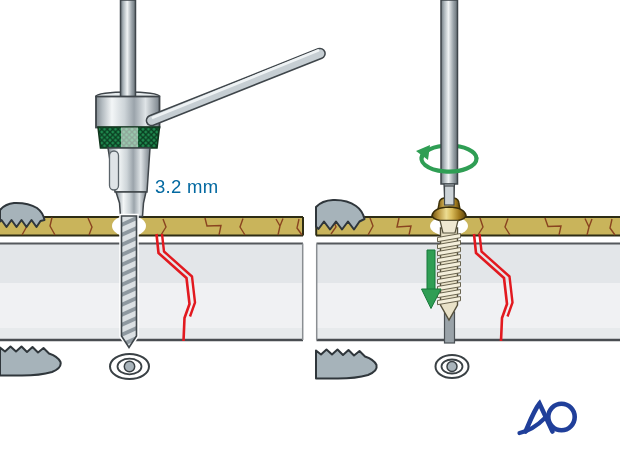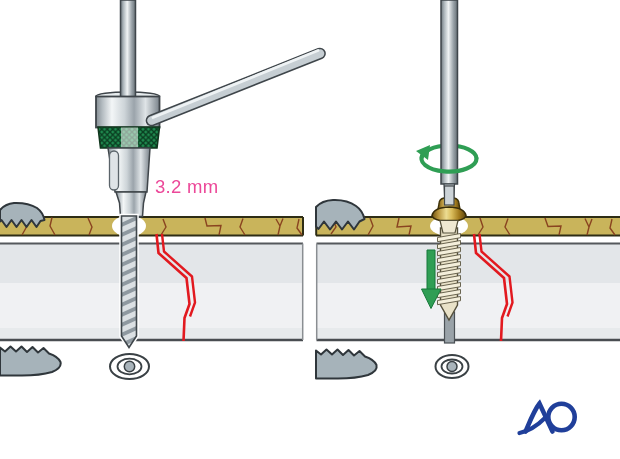--- a/index.html
+++ b/index.html
@@ -1,20 +1,20 @@
 <!DOCTYPE html>
 <html><head>
 <meta charset="utf-8">
 <style>
   html,body{margin:0;padding:0;background:#ffffff;}
   .stage{position:relative;width:620px;height:459px;background:#fff;overflow:hidden;
          font-family:"Liberation Sans", sans-serif;}
   .stage svg{position:absolute;left:0;top:0;}
   .dim-label{position:absolute;left:155px;top:178px;font-size:18.5px;line-height:1;
-             color:#ec4899;letter-spacing:.3px;white-space:nowrap;}
+             color:#0369a1;letter-spacing:.3px;white-space:nowrap;}
 </style>
 </head>
 <body>
 
 <div class="stage">
 <svg width="620" height="459" viewBox="0 0 620 459">
   <defs>
     <linearGradient id="metalH" x1="0" y1="0" x2="1" y2="0">
       <stop offset="0" stop-color="#848d93"></stop>
           <stop offset=".1" stop-color="#b4bcc1"></stop>

